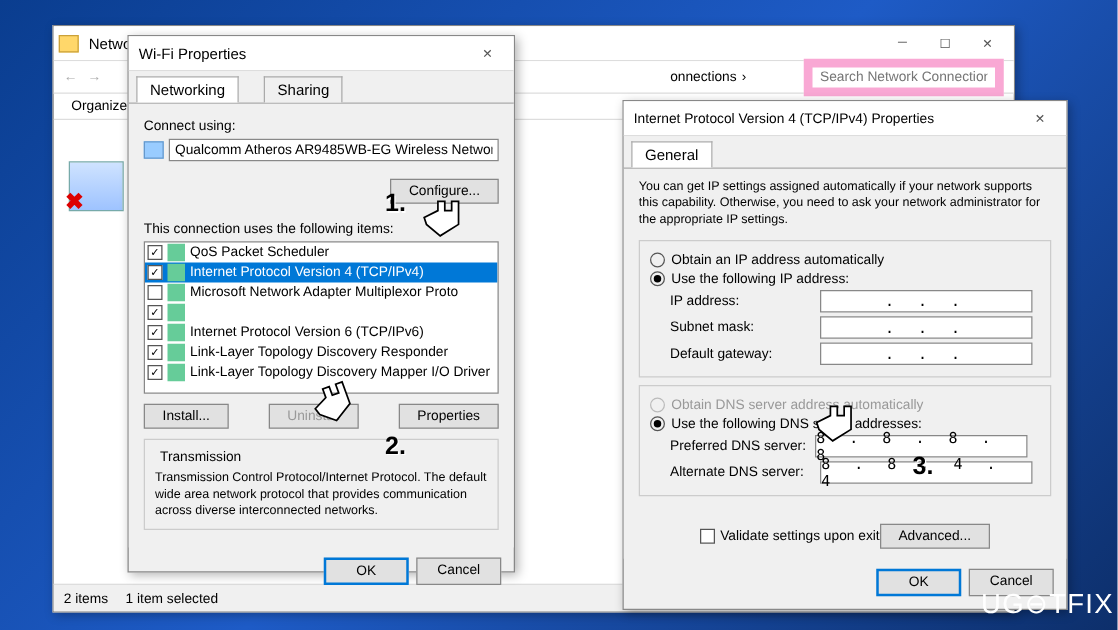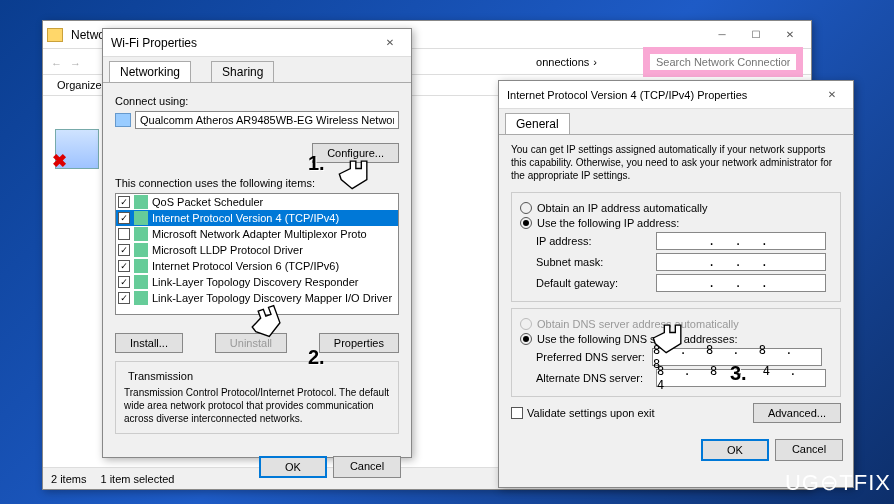--- a/index.html
+++ b/index.html
@@ -10,21 +10,21 @@
 .titlebar .winbtns{display:flex}
 .titlebar .winbtn{width:34px;height:22px;display:flex;align-items:center;justify-content:center;font-size:10px;color:#555}
 .tabrow{display:flex;padding:4px 6px 0 6px;background:#f0f0f0}
 .tab{padding:3px 10px;border:1px solid #aaa;background:#fff;border-bottom:none;margin-right:20px;font-size:12px}
 .tab.inactive{background:#f0f0f0}
 .content{padding:8px 12px;background:#f0f0f0}
 .label{font-size:11px;margin:4px 0}
 .field{display:flex;align-items:center;margin:3px 0}
 .field input[type=text]{border:1px solid #888;padding:2px 4px;font-size:11px;background:#fff}
 .btn{padding:3px 14px;border:1px solid #888;background:#e1e1e1;font-size:11px;min-width:68px;text-align:center}
-.listbox{border:1px solid #888;background:#fff;height:122px;overflow-y:scroll;margin:3px 0 18px 0}
+.listbox{border:1px solid #888;background:#fff;height:122px;overflow-y:scroll;margin:3px 0 8px 0}
 .listitem{display:flex;align-items:center;padding:1px 2px;gap:4px}
 .listitem.sel{background:#0078d7;color:#fff}
 .listitem.sel span{color:#fff}
 .chk{width:12px;height:12px;border:1px solid #555;background:#fff;display:inline-flex;align-items:center;justify-content:center;font-size:9px}
 .chk.on::after{content:"✓";color:#000;font-size:9px}
 .miniicon{width:14px;height:14px;background:#6c9;display:inline-block}
 .groupbox{border:1px solid #ccc;padding:8px;margin:6px 0}
 .radio{width:12px;height:12px;border:1px solid #555;border-radius:50%;display:inline-flex;align-items:center;justify-content:center;margin-right:5px}
 .radio.on::after{content:"";width:6px;height:6px;background:#000;border-radius:50%}
 .ipbox{border:1px solid #888;background:#fff;width:170px;height:18px;display:flex;align-items:center;justify-content:space-around;letter-spacing:6px;font-family:monospace;font-size:12px}
@@ -107,21 +107,20 @@
           <span>Internet Protocol Version 4 (TCP/IPv4)</span>
         </div>
       <div class="listitem">
           <span class="chk"></span>
           <span class="miniicon"></span>
           <span>Microsoft Network Adapter Multiplexor Proto</span>
         </div>
       <div class="listitem">
           <span class="chk on"></span>
           <span class="miniicon"></span>
-          <span>Microsoft LLDP Protocol Driver</span>
         </div>
       <div class="listitem">
           <span class="chk on"></span>
           <span class="miniicon"></span>
           <span>Internet Protocol Version 6 (TCP/IPv6)</span>
         </div>
       <div class="listitem">
           <span class="chk on"></span>
           <span class="miniicon"></span>
           <span>Link-Layer Topology Discovery Responder</span>
@@ -191,21 +190,21 @@
         </div>
       <div class="field" style="padding-left:16px">
           <span style="width:116px">Preferred DNS server:</span>
           <span class="ipbox">8 . 8 . 8 . 8</span>
         </div>
       <div class="field" style="padding-left:16px">
           <span style="width:120px">Alternate DNS server:</span>
           <span class="ipbox">8 . 8 . 4 . 4</span>
         </div>
     </div>
-    <div style="display:flex;align-items:center;justify-content:space-between;margin-top:6px">
+    <div style="display:flex;align-items:center;justify-content:center;margin-top:22px">
       <div class="field">
           <span class="chk"></span>
           <span style="margin-left:4px">Validate settings upon exit</span>
         </div>
       <span class="btn">Advanced...</span>
     </div>
   </div>
   <div class="btnrow">
     <span class="btn" style="border:2px solid #0078d7">OK</span>
     <span class="btn">Cancel</span>

